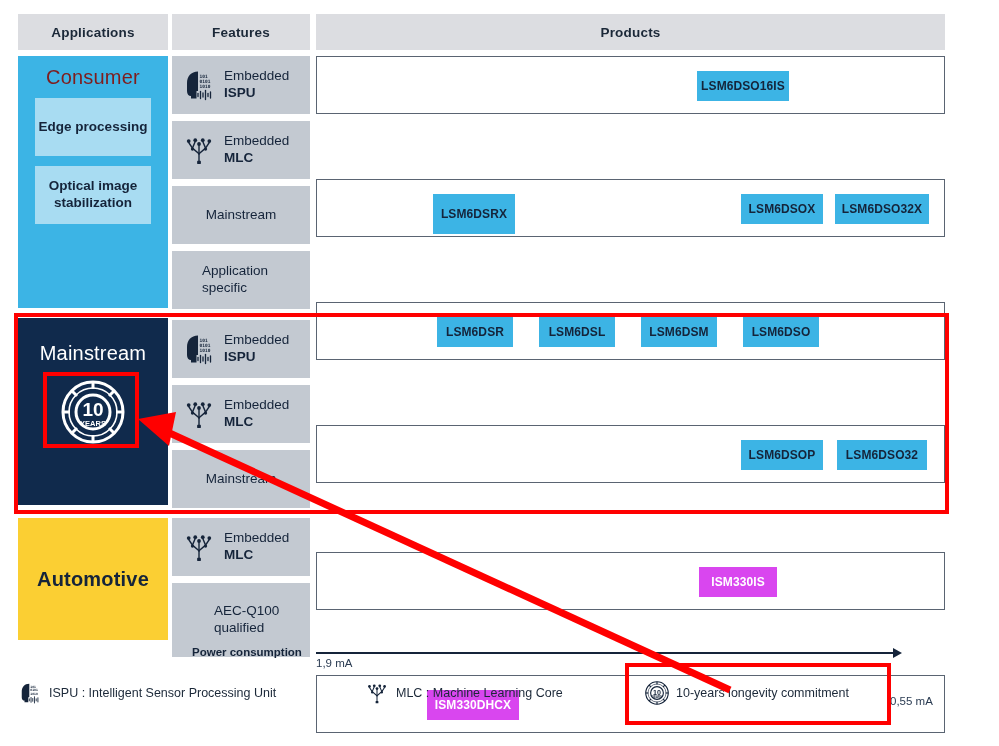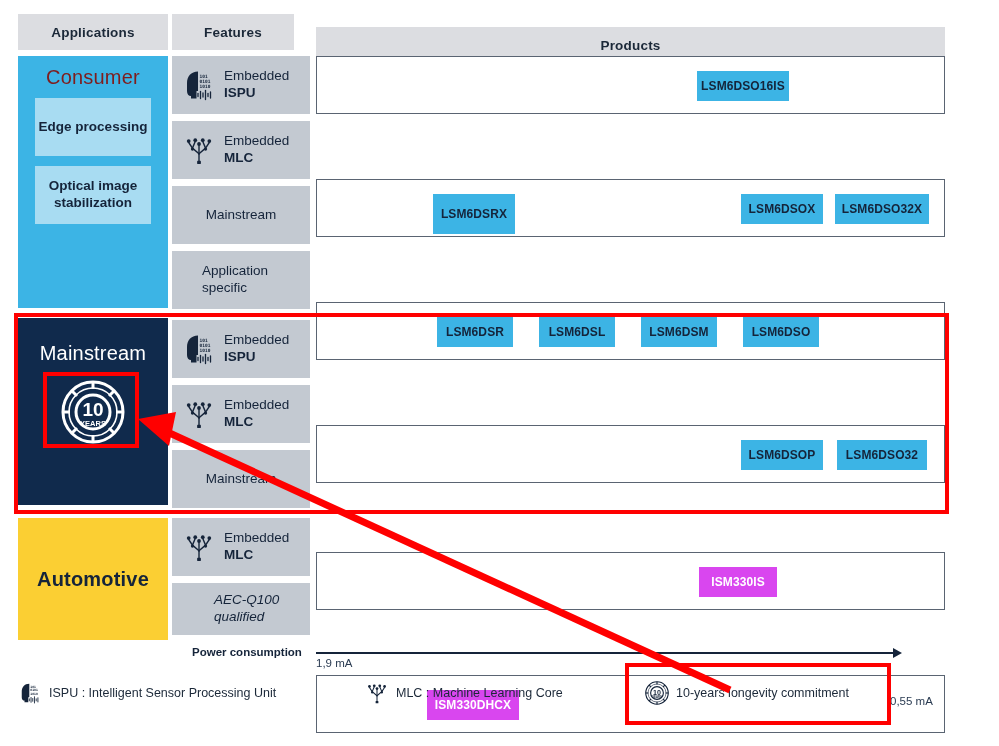--- a/index.html
+++ b/index.html
@@ -187,22 +187,22 @@
       </g>
       <text x="32" y="36" text-anchor="middle" font-family="Liberation Sans, sans-serif" font-size="19" font-weight="bold" fill="#ffffff">10</text>
       <text x="32" y="46" text-anchor="middle" font-family="Liberation Sans, sans-serif" font-size="7.5" font-weight="bold" fill="#ffffff">YEARS</text>
     </symbol>
   </defs>
 </svg>
 
 <div class="canvas">
 
   <div class="abs hdr" style="left:18px;top:14px;width:150px;height:36px;">Applications</div>
-  <div class="abs hdr" style="left:172px;top:14px;width:122px;height:36px;">Features</div>
-  <div class="abs hdr" style="left:316px;top:14px;width:629px;height:36px;margin-top:13px;">Products</div>
+  <div class="abs hdr" style="left:172px;top:14px;width:138px;height:36px;">Features</div>
+  <div class="abs hdr" style="left:316px;top:14px;width:629px;height:36px;">Products</div>
 
   <div class="abs appcell app-consumer" style="left:18px;top:56px;width:150px;height:252px;">
     <div class="seg-title">Consumer</div>
     <div class="subtag" style="width:116px;height:58px;margin-top:10px;">Edge processing</div>
     <div class="subtag" style="width:116px;height:58px;margin-top:10px;">Optical image stabilization</div>
   </div>
 
   <div class="abs featcell" style="left:172px;top:56px;width:138px;height:58px;">
     <span class="feat-ico">
       <svg width="32" height="32">
@@ -308,21 +308,21 @@
     <span class="feat-ico">
       <svg width="30" height="30">
           <use href="#ic-mlc"></use>
         </svg>
     </span>
     <span class="feat-txt">
       <span class="l1">Embedded</span>
       <span class="l2">MLC</span>
     </span>
   </div>
-  <div class="abs featcell" style="left:172px;top:583px;width:138px;height:52px;font-style:italic;">
+  <div class="abs featcell" style="left:172px;top:583px;width:138px;height:74px;">
     <span class="feat-txt" style="padding-left:42px;">
       <span class="l1">AEC-Q100</span>
       <span class="l1">qualified</span>
     </span>
   </div>
 
   <div class="pc-label" style="left:192px;top:646px;">Power consumption</div>
   <div class="pc-line" style="left:316px;top:652px;width:578px;"></div>
   <div class="pc-arrow" style="left:893px;top:648px;"></div>
   <div class="pc-val" style="left:316px;top:657px;">1,9 mA</div>

